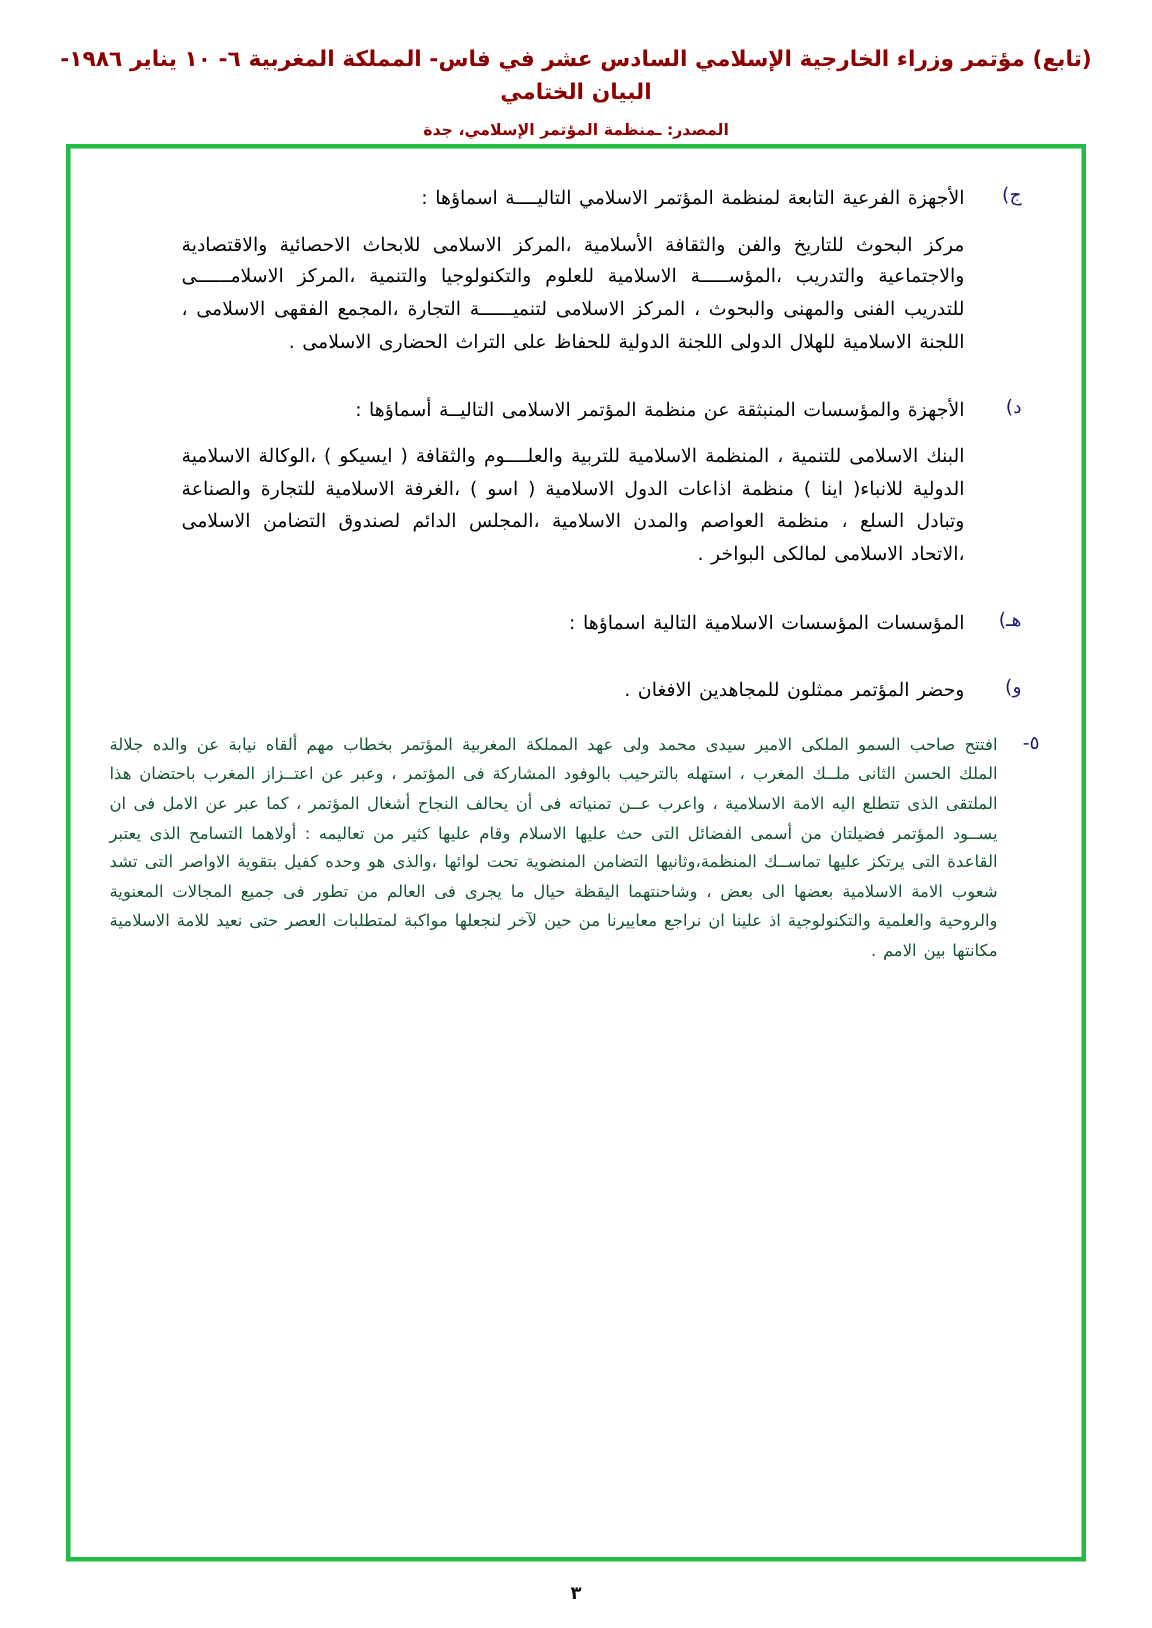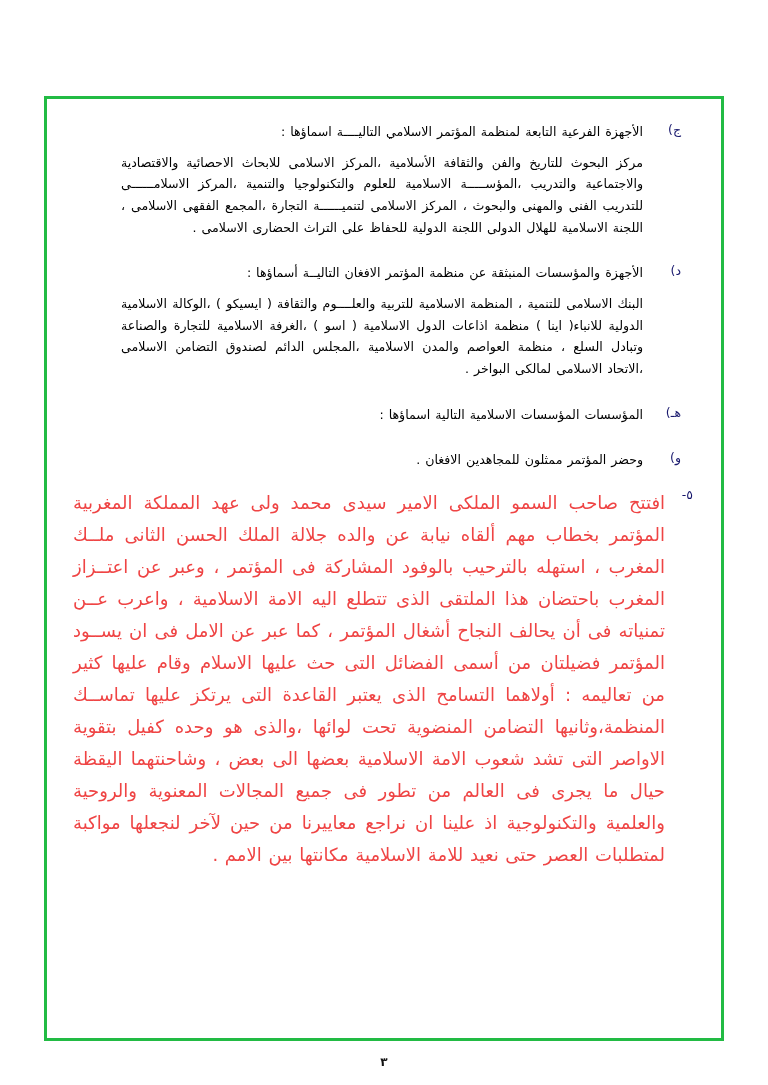--- a/index.html
+++ b/index.html
@@ -101,23 +101,23 @@
   .final-marker {
     flex: 0 0 30px;
     font-size: 12.5px;
     color: #15156b;
     text-align: right;
     padding-right: 2px;
     box-sizing: border-box;
   }
   .final-text {
     flex: 1 1 auto;
-    font-size: 18px;
+    font-size: 11px;
     line-height: 1.78;
-    color: #ef4444;
+    color: #14532d;
     text-align: justify;
     direction: rtl;
     word-spacing: 1px;
   }
   .page-number {
     position: absolute;
     bottom: 16px;
     left: 0;
     right: 0;
     text-align: center;
@@ -125,38 +125,40 @@
     font-weight: bold;
     color: #111111;
   }
 </style>
 </head>
 <body>
 
 <div class="page">
 
   <div class="header">
+    <div class="header-title">(تابع) مؤتمر وزراء الخارجية الإسلامي السادس عشر في فاس- المملكة المغربية ٦- ١٠ يناير ١٩٨٦- البيان الختامي</div>
+    <div class="header-source">المصدر: ـمنظمة المؤتمر الإسلامي، جدة</div>
   </div>
 
   <div class="frame">
     <div class="frame-inner">
 
       <div class="block">
         <div class="marker">ج)</div>
         <div class="body-text">الأجهزة الفرعية التابعة لمنظمة المؤتمر الاسلامي التاليــــة اسماؤها :</div>
       </div>
       <div class="block">
         <div class="body-text nomark">مركز البحوث للتاريخ والفن والثقافة الأسلامية ،المركز الاسلامى للابحاث الاحصائية والاقتصادية والاجتماعية والتدريب ،المؤســـــة الاسلامية للعلوم والتكنولوجيا والتنمية ،المركز الاسلامــــــى للتدريب الفنى والمهنى والبحوث ، المركز الاسلامى لتنميــــــة التجارة ،المجمع الفقهى الاسلامى ، اللجنة الاسلامية للهلال الدولى اللجنة الدولية للحفاظ على التراث الحضارى الاسلامى .</div>
       </div>
 
       <div class="big-gap"></div>
 
       <div class="block">
         <div class="marker">د)</div>
-        <div class="body-text">الأجهزة والمؤسسات المنبثقة عن منظمة المؤتمر الافغان التاليــة أسماؤها :</div>
+        <div class="body-text">الأجهزة والمؤسسات المنبثقة عن منظمة المؤتمر الاسلامى التاليــة أسماؤها :</div>
       </div>
       <div class="block">
         <div class="body-text nomark">البنك الاسلامى للتنمية ، المنظمة الاسلامية للتربية والعلــــوم والثقافة ( ايسيكو ) ،الوكالة الاسلامية الدولية للانباء( اينا ) منظمة اذاعات الدول الاسلامية ( اسو ) ،الغرفة الاسلامية للتجارة والصناعة وتبادل السلع ، منظمة العواصم والمدن الاسلامية ،المجلس الدائم لصندوق التضامن الاسلامى ،الاتحاد الاسلامى لمالكى البواخر .</div>
       </div>
 
       <div class="big-gap"></div>
 
       <div class="block">
         <div class="marker">هـ)</div>
         <div class="body-text">المؤسسات المؤسسات الاسلامية التالية اسماؤها :</div>

